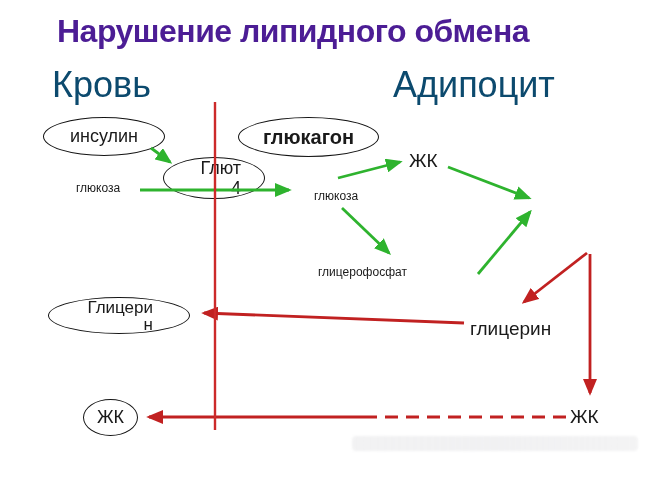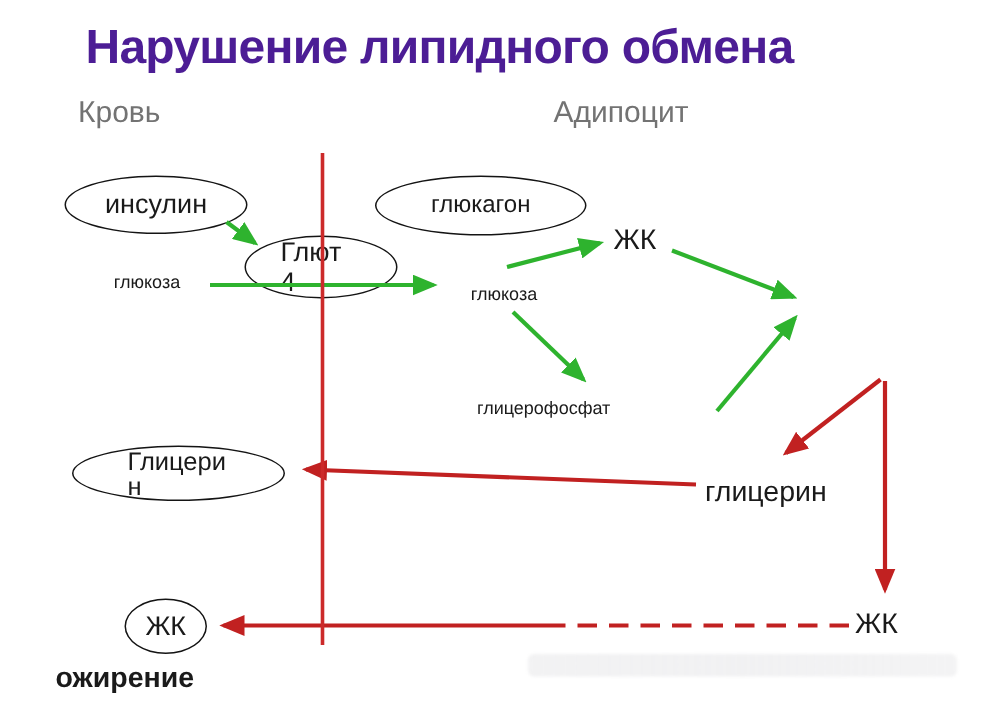--- a/index.html
+++ b/index.html
@@ -5,33 +5,33 @@
   html,body{margin:0;padding:0;background:#fff;}
   .stage{
     position:relative;width:668px;height:477px;background:#ffffff;
     font-family:"Liberation Sans","DejaVu Sans",sans-serif;overflow:hidden;color:#1a1a1a;
   }
   .abs{position:absolute;}
   .title{
     left:57px;top:13px;width:580px;font-size:32px;font-weight:bold;
     letter-spacing:-0.5px;color:#1f9090;white-space:nowrap;z-index:2;
   }
-  .col-label{font-size:20px;color:#737373;z-index:2;white-space:nowrap;}
+  .col-label{font-size:36px;color:#0c4a6e;z-index:2;white-space:nowrap;}
   .krov{left:52px;top:64px;}
-  .adip{left:369px;top:64px;}
+  .adip{left:393px;top:64px;}
   .ellipse{
     border:1.7px solid #141414;border-radius:50%;background:#fff;
-    display:flex;align-items:center;justify-content:center;text-align:left;
+    display:flex;align-items:center;justify-content:center;text-align:right;
     z-index:1;box-sizing:border-box;
   }
   .ellipse .txt{display:block;}
   .el-insulin{left:43px;top:117px;width:122px;height:39px;font-size:18px;}
   .el-glut4{left:163px;top:157px;width:102px;height:42px;font-size:18px;line-height:20px;}
   .el-glut4 .txt{width:54px;}
-  .el-glucagon{left:250px;top:117px;width:141px;height:40px;font-size:16px;font-weight:normal;}
+  .el-glucagon{left:238px;top:117px;width:141px;height:40px;font-size:20px;font-weight:bold;}
   .el-glycerin{left:48px;top:297px;width:142px;height:37px;font-size:17px;line-height:17px;}
   .el-glycerin .txt{width:68px;word-break:break-all;}
   .el-zhk{left:83px;top:399px;width:55px;height:37px;font-size:18px;}
   .circle-tg{
     left:538px;top:154px;width:104px;height:104px;border-radius:50%;
     font-size:27px;font-weight:bold;letter-spacing:1px;
   }
   .lbl{font-size:12px;z-index:2;white-space:nowrap;}
   .wrap2{white-space:normal;text-align:center;word-break:break-all;line-height:21px;}
   .lbl-glucose-left{left:64px;top:178px;width:68px;}
@@ -84,21 +84,20 @@
   <div class="abs ellipse el-glycerin">
     <span class="txt">Глицерин</span>
   </div>
 
   <div class="abs ellipse el-zhk">
     <span class="txt">ЖК</span>
   </div>
 
   <div class="abs lbl lbl-zhk-right">ЖК</div>
 
-  <div class="abs lbl-obesity abs">ожирение</div>
 
   <div class="abs watermark"></div>
 
   <svg class="abs arrows" viewBox="0 0 668 477" xmlns="http://www.w3.org/2000/svg">
     <defs>
       <marker id="arrow-green" markerWidth="6" markerHeight="5" refX="5" refY="2.5" orient="auto">
         <path d="M0,0 L6,2.5 L0,5 z" fill="#2eb32e"></path>
       </marker>
       <marker id="arrow-red" markerWidth="6" markerHeight="5" refX="5" refY="2.5" orient="auto">
         <path d="M0,0 L6,2.5 L0,5 z" fill="#c12121"></path>

